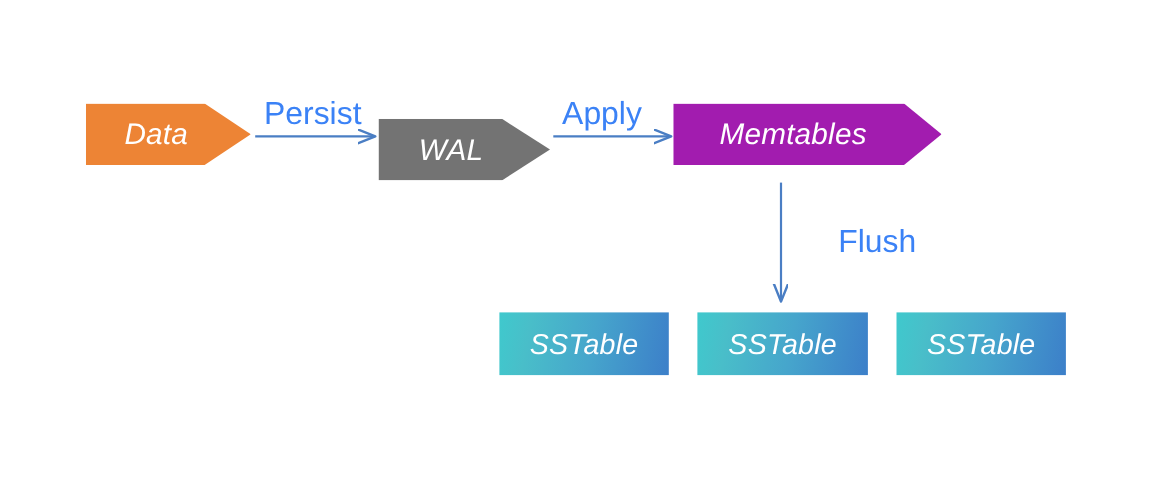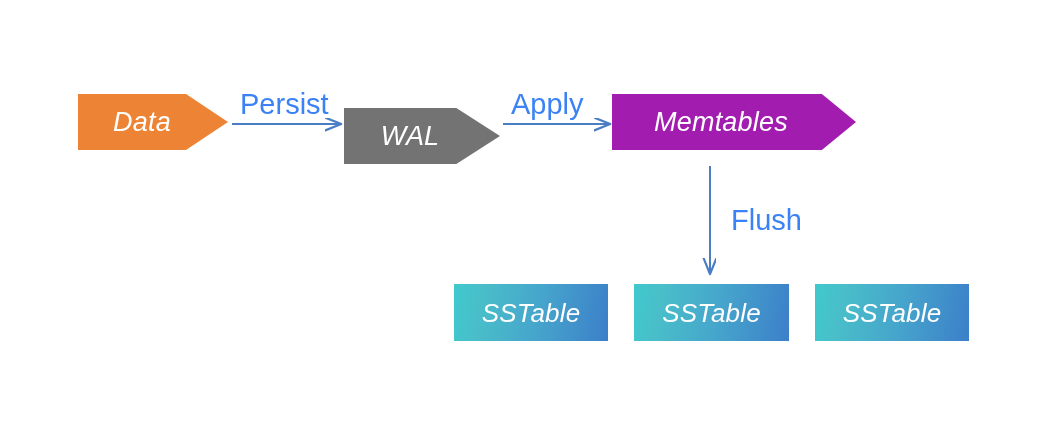--- a/index.html
+++ b/index.html
@@ -67,21 +67,21 @@
   .edge-label {
     position: absolute;
     font-size: 29px;
     color: #3b82f6;
     line-height: 1;
     white-space: nowrap;
     user-select: none;
   }
   .lbl-persist { left: 240px; top: 90px; }
   .lbl-apply   { left: 511px; top: 90px; }
-  .lbl-flush   { left: 731px; top: 206px; }
+  .lbl-flush   { left: 762px; top: 206px; }
 
   .arrow-svg {
     position: absolute;
     left: 0; top: 0;
     width: 1054px; height: 436px;
     overflow: visible;
     pointer-events: none;
   }
 </style>
 </head>

